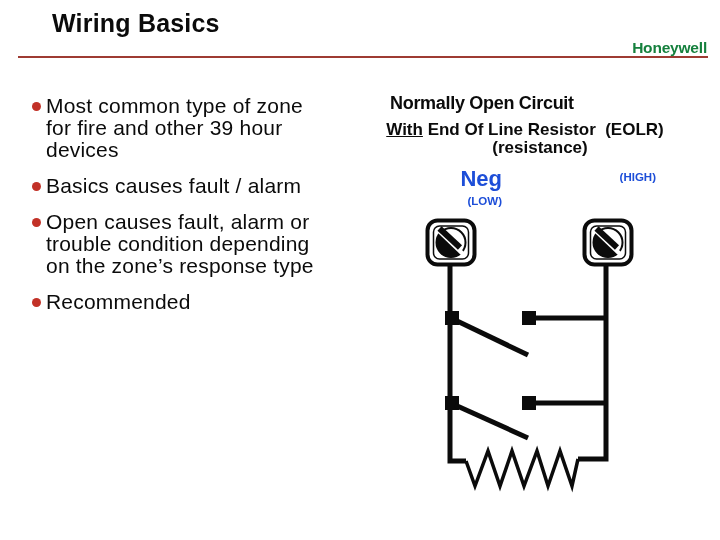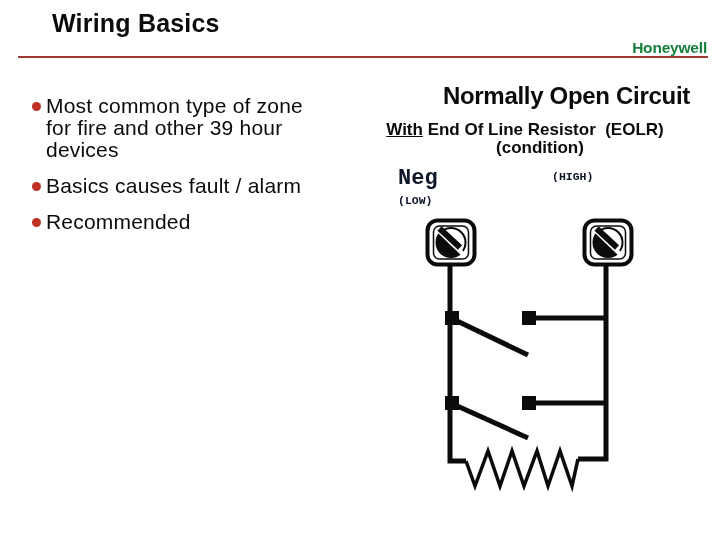--- a/index.html
+++ b/index.html
@@ -13,29 +13,29 @@
   .brand { position:absolute; right:13px; top:39px; font-size:15.5px; font-weight:bold; letter-spacing:-0.2px; color:#15803d; }
   .rule  { position:absolute; left:18px; top:56px; width:690px; height:2px; background:#9e3b33; }
 
   
   .bullets { position:absolute; left:27px; top:95px; width:340px; list-style:none; }
   .bullets li { position:relative; padding-left:19px; margin-bottom:14px; font-size:21px; line-height:22px; letter-spacing:0.2px; }
   .bullets .dot { position:absolute; left:5px; top:7px; width:9px; height:9px; border-radius:50%; background:#c23127; }
   .bullets .txt { display:block; white-space:pre-line; }
 
   
-  .no-heading { position:absolute; left:390px; top:82px; width:300px; text-align:right;
-                font-size:24px; font-weight:bold; letter-spacing:-0.3px; }
+  .no-heading { position:absolute; left:390px; top:93px; width:300px; text-align:left;
+                font-size:18px; font-weight:bold; letter-spacing:-0.3px; }
   .no-sub1 { position:absolute; left:360px; top:120px; width:330px; text-align:center;
              font-size:17px; font-weight:bold; white-space:pre-wrap; }
   .no-sub1 .u { text-decoration:underline; }
   .no-sub2 { position:absolute; left:390px; top:138px; width:300px; text-align:center;
              font-size:17px; font-weight:bold; }
 
-  .polarity { position:absolute; top:167px; width:104px; text-align:left; color:#0f172a;font-family:Liberation Mono, monospace; }
+  .polarity { position:absolute; top:167px; width:104px; text-align:right; color:#1d4ed8; }
   .polarity.neg { left:398px; }
   .polarity.pos { left:552px; }
   .polarity .big { font-size:22px; font-weight:bold; line-height:24px; display:block; }
   .polarity .small { font-size:11.5px; font-weight:bold; line-height:14px; display:block; margin-top:3px; }
 
   .circuit { position:absolute; left:400px; top:210px; width:300px; height:300px; }
 </style>
 </head>
 <body>
 
@@ -51,27 +51,33 @@
       <span class="txt">Most common type of zone
 for fire and other 39 hour
 devices</span>
     </li>
     <li>
       <span class="dot"></span>
       <span class="txt">Basics causes fault / alarm</span>
     </li>
     <li>
       <span class="dot"></span>
+      <span class="txt">Open causes fault, alarm or
+trouble condition depending
+on the zone’s response type</span>
+    </li>
+    <li>
+      <span class="dot"></span>
       <span class="txt">Recommended</span>
     </li>
   </ul>
 
   <div class="no-heading">Normally Open Circuit</div>
   <div class="no-sub1"><span class="u">With</span><span> End Of Line Resistor  (EOLR)</span></div>
-  <div class="no-sub2">(condition)</div>
+  <div class="no-sub2">(resistance)</div>
 
   <div class="polarity neg">
     <span class="big">Neg</span>
     <span class="small">(LOW)</span>
   </div>
   <div class="polarity pos">
     <span class="small">(HIGH)</span>
   </div>
 
   <svg class="circuit" viewBox="0 0 300 300" xmlns="http://www.w3.org/2000/svg">

